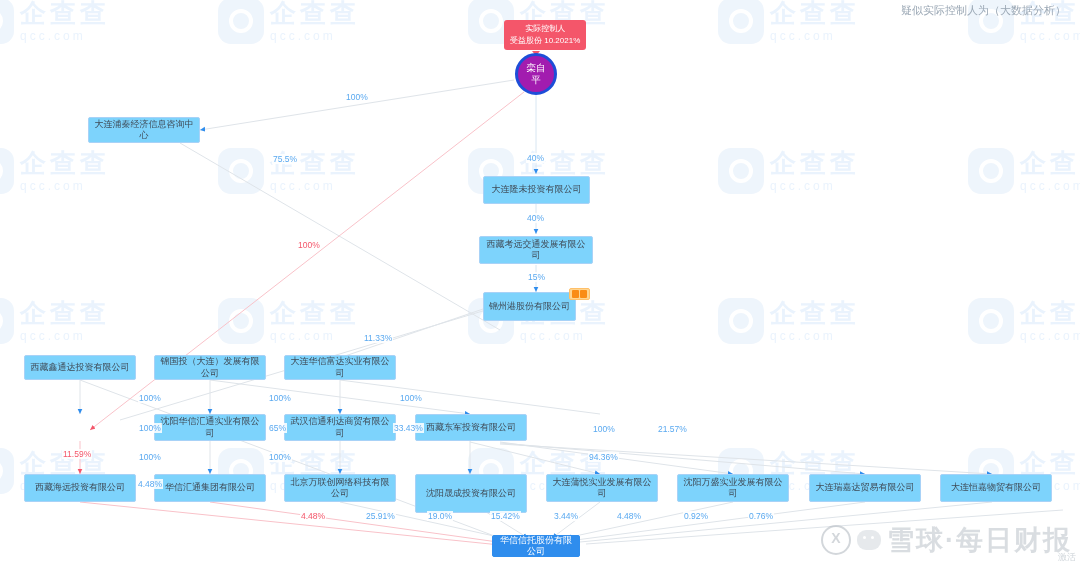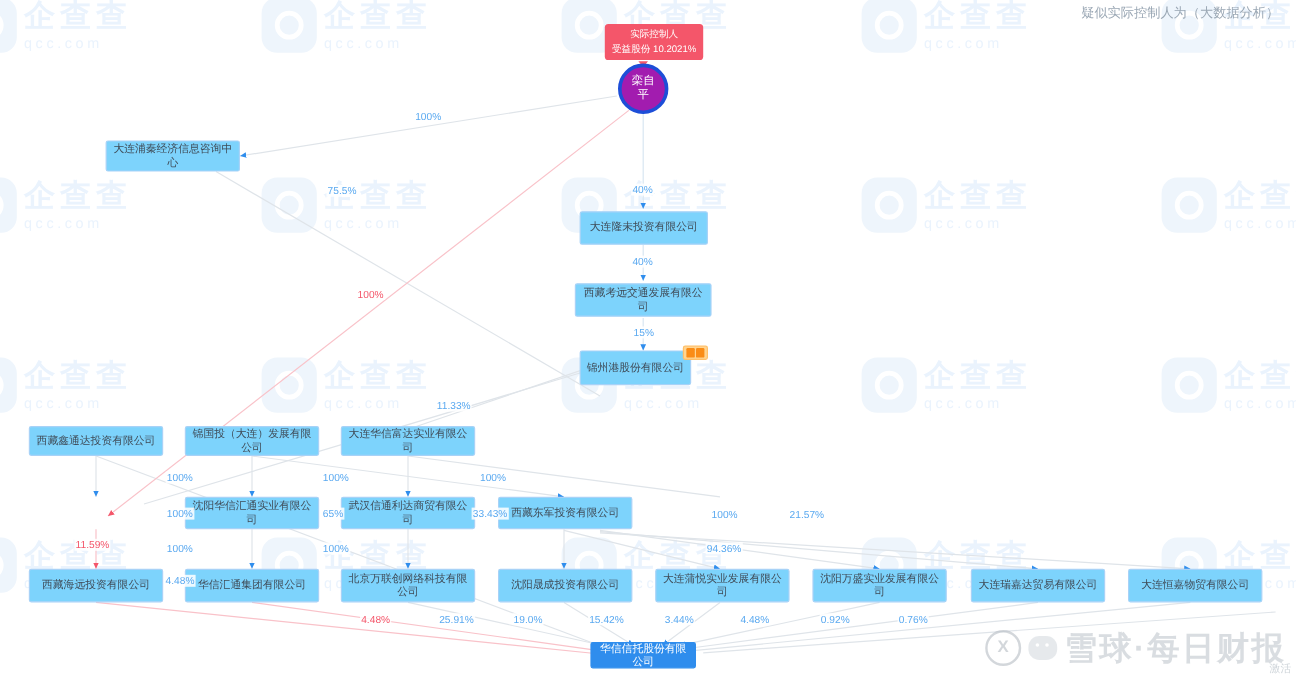--- a/index.html
+++ b/index.html
@@ -290,21 +290,21 @@
   <div class="node" style="left:154px;top:355px;width:112px;height:25px;">锦国投（大连）发展有限公司</div>
   <div class="node" style="left:284px;top:355px;width:112px;height:25px;">大连华信富达实业有限公司</div>
 
   <div class="node" style="left:154px;top:414px;width:112px;height:27px;">沈阳华信汇通实业有限公司</div>
   <div class="node" style="left:284px;top:414px;width:112px;height:27px;">武汉信通利达商贸有限公司</div>
   <div class="node" style="left:415px;top:414px;width:112px;height:27px;">西藏东军投资有限公司</div>
 
   <div class="node" style="left:24px;top:474px;width:112px;height:28px;">西藏海远投资有限公司</div>
   <div class="node" style="left:154px;top:474px;width:112px;height:28px;">华信汇通集团有限公司</div>
   <div class="node" style="left:284px;top:474px;width:112px;height:28px;">北京万联创网络科技有限公司</div>
-  <div class="node" style="left:415px;top:474px;width:112px;height:28px;">沈阳晟成投资有限公司</div>
+  <div class="node" style="left:415px;top:474px;width:112px;height:39px;">沈阳晟成投资有限公司</div>
   <div class="node" style="left:546px;top:474px;width:112px;height:28px;">大连蒲悦实业发展有限公司</div>
   <div class="node" style="left:677px;top:474px;width:112px;height:28px;">沈阳万盛实业发展有限公司</div>
   <div class="node" style="left:809px;top:474px;width:112px;height:28px;">大连瑞嘉达贸易有限公司</div>
   <div class="node" style="left:940px;top:474px;width:112px;height:28px;">大连恒嘉物贸有限公司</div>
 
   <div class="node solid" style="left:492px;top:535px;width:88px;height:22px;">华信信托股份有限公司</div>
 
   <div class="pct" style="left:345px;top:92px;">100%</div>
   <div class="pct" style="left:272px;top:154px;">75.5%</div>
   <div class="pct" style="left:526px;top:153px;">40%</div>

